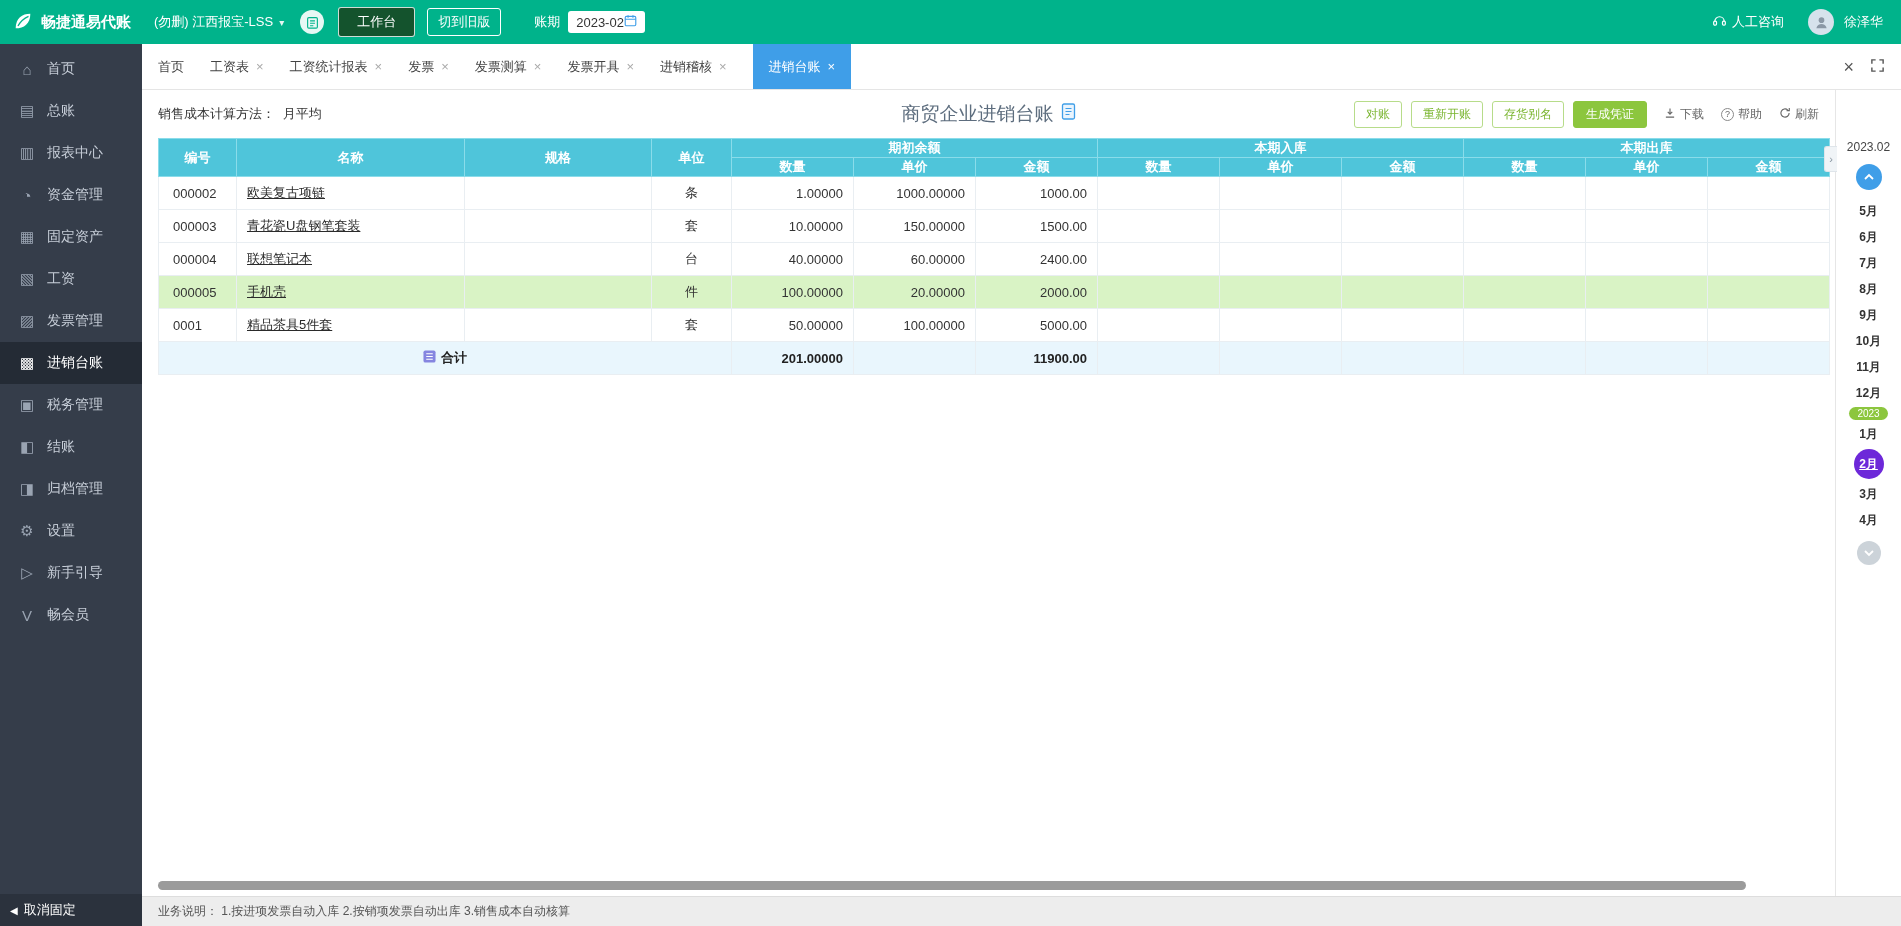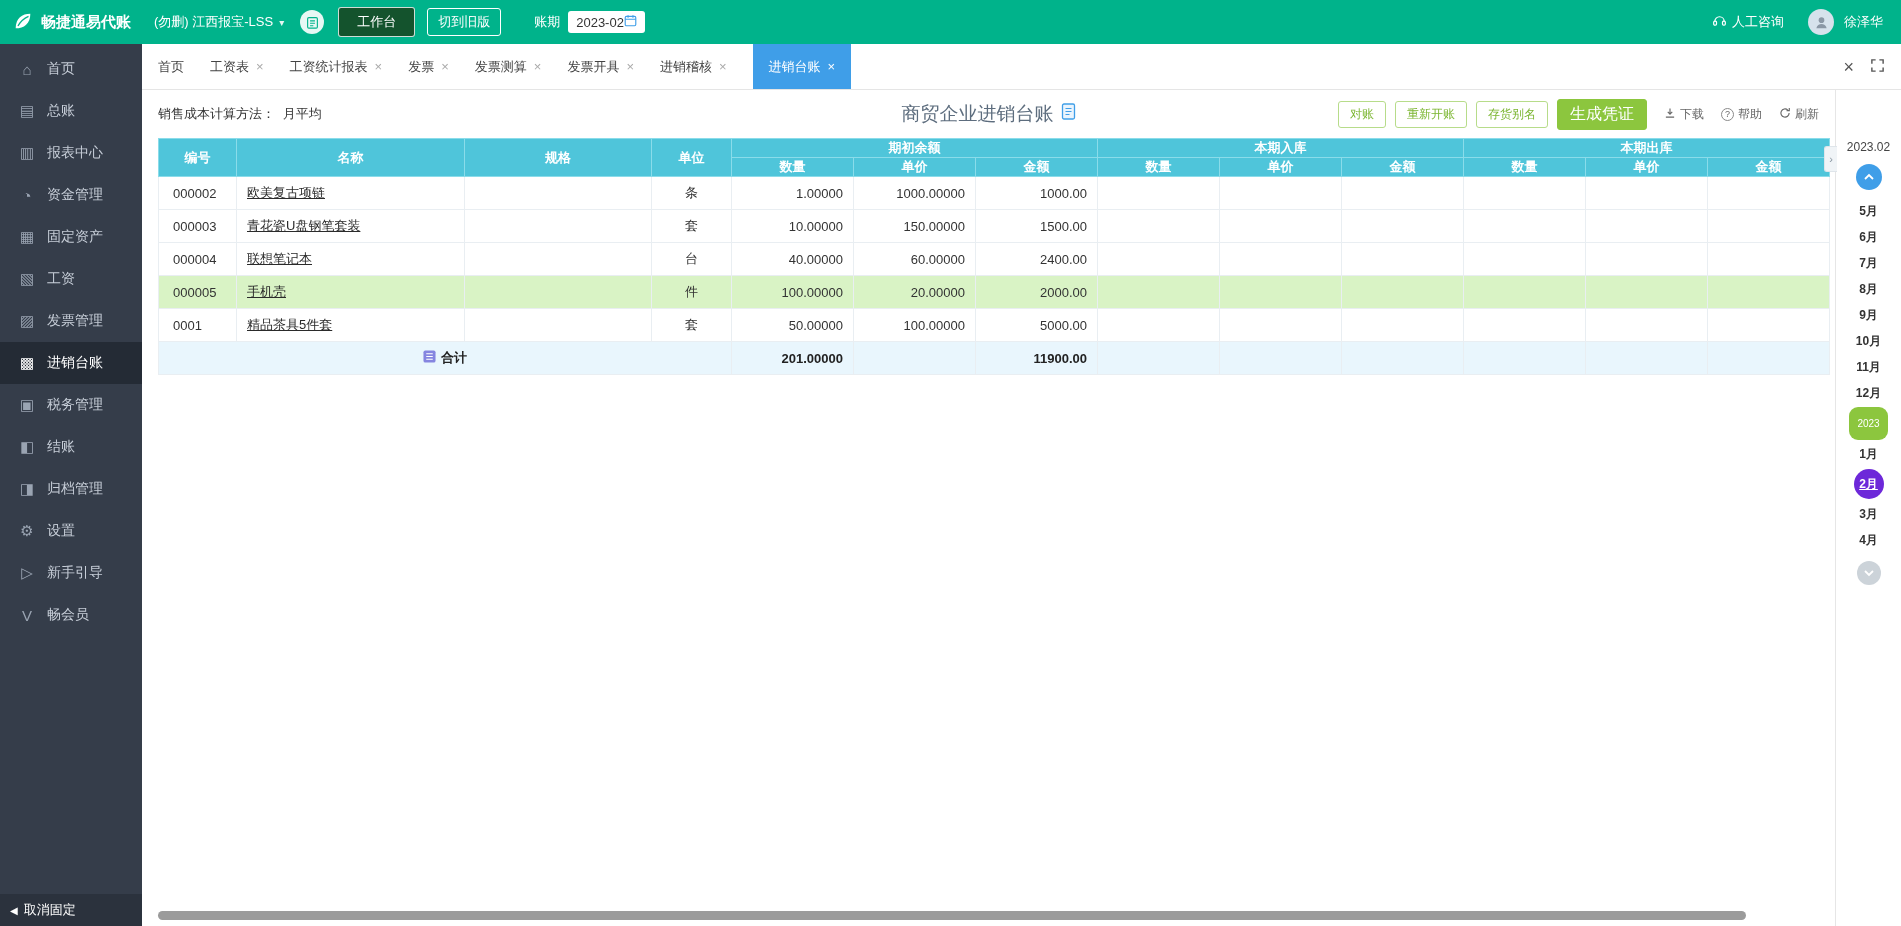--- a/index.html
+++ b/index.html
@@ -44,21 +44,21 @@
   .body-row { flex:1; display:flex; min-height:0; }
   .page { flex:1; min-width:0; display:flex; flex-direction:column; }
 
   
   .toolbar { height:48px; flex:none; display:flex; align-items:center; padding:0 16px; position:relative; }
   .method { font-size:13px; color:#333; }
   .method .val { margin-left:4px; cursor:pointer; }
   .page-title { position:absolute; left:50%; transform:translateX(-50%); font-size:19px; color:#5d6d7e; display:flex; align-items:center; gap:7px; }
   .tool-right { margin-left:auto; display:flex; align-items:center; gap:9px; }
   .btn-outline { border:1px solid #b7dc8a; color:#7ab52f; background:#fff; font-size:12px; padding:4px 11px; border-radius:3px; cursor:pointer; }
-  .btn-solid { border:1px solid #8cc63e; background:#8cc63e; color:#fff; font-size:16px; padding:4px 12px; border-radius:3px; cursor:pointer; }
+  .btn-solid { border:1px solid #8cc63e; background:#8cc63e; color:#fff; font-size:12px; padding:4px 12px; border-radius:3px; cursor:pointer; }
   .util { display:flex; align-items:center; gap:4px; color:#666; font-size:12px; margin-left:8px; cursor:pointer; }
   .help-circle { width:13px; height:13px; border:1px solid #8a8a8a; border-radius:50%; font-size:9px; display:flex; align-items:center; justify-content:center; color:#666; }
 
   
   .table-wrap { flex:1; overflow:hidden; padding-left:16px; }
   table { border-collapse:collapse; table-layout:fixed; width:1671px; font-size:13px; }
   thead th { background:#4fc5da; color:#fff; font-weight:bold; height:17px; border:1px solid #8adcea; }
   tbody td { height:33px; border:1px solid #e9eef2; color:#333; padding:0 10px; background:#fff; }
   td.c-code { padding-left:14px; }
   td.c-unit { text-align:center; }
@@ -74,21 +74,21 @@
   .hthumb { position:absolute; left:0; top:3px; height:9px; width:1588px; background:#9b9b9b; border-radius:5px; cursor:grab; }
   .footer { height:30px; flex:none; background:#ededed; border-top:1px solid #ddd; display:flex; align-items:center; padding-left:16px; font-size:12px; color:#555; }
 
   
   .month-panel { width:66px; flex:none; border-left:1px solid #e6e6e6; background:#fff; display:flex; flex-direction:column; align-items:center; padding-top:50px; position:relative; }
   .mp-handle { position:absolute; left:-12px; top:56px; width:13px; height:26px; background:#f0f4f7; border:1px solid #dfe5ea; border-right:none; border-radius:3px 0 0 3px; font-size:11px; color:#8895a0; display:flex; align-items:center; justify-content:center; cursor:pointer; }
   .mp-cur { font-size:12px; color:#444; margin-bottom:10px; }
   .mp-up { width:26px; height:26px; border-radius:50%; background:#3f9ee8; display:flex; align-items:center; justify-content:center; margin-bottom:8px; cursor:pointer; }
   .mp-month { height:26px; display:flex; align-items:center; justify-content:center; font-size:12px; font-weight:bold; color:#333; cursor:pointer; width:100%; }
   .mp-month.active { width:30px; height:30px; border-radius:50%; background:#6d28d9; color:#fff; margin:2px auto;text-decoration:underline; }
-  .year-badge { background:#8cc63e; color:#fff; font-size:10px; padding:11px 8px; border-radius:9px; margin:1px 0; z-index:2; }
+  .year-badge { background:#8cc63e; color:#fff; font-size:10px; padding:1px 8px; border-radius:9px; margin:1px 0; z-index:2; }
   .mp-down { width:24px; height:24px; border-radius:50%; background:#ccd3d9; display:flex; align-items:center; justify-content:center; margin-top:8px; cursor:pointer; }
 </style>
 </head>
 <body>
 
 <div class="topbar">
   <div class="logo">
     <span>
       <svg width="22" height="22" viewBox="0 0 24 24">
           <path d="M4 20C4 9 11 4 20 4c0 11-7 16-16 16z" fill="#fff"></path>
@@ -460,14 +460,17 @@
         <div class="mp-month">3月</div>
         <div class="mp-month">4月</div>
         <div class="mp-down">
           <svg width="12" height="12" viewBox="0 0 12 12" fill="none" stroke="#fff" stroke-width="1.8">
               <path d="M2 4l4 4 4-4"></path>
             </svg>
         </div>
       </div>
     </div>
 
+    <div class="footer">
+      <span>业务说明： 1.按进项发票自动入库  2.按销项发票自动出库  3.销售成本自动核算</span>
+    </div>
   </div>
 </div>
 
 </body></html>

